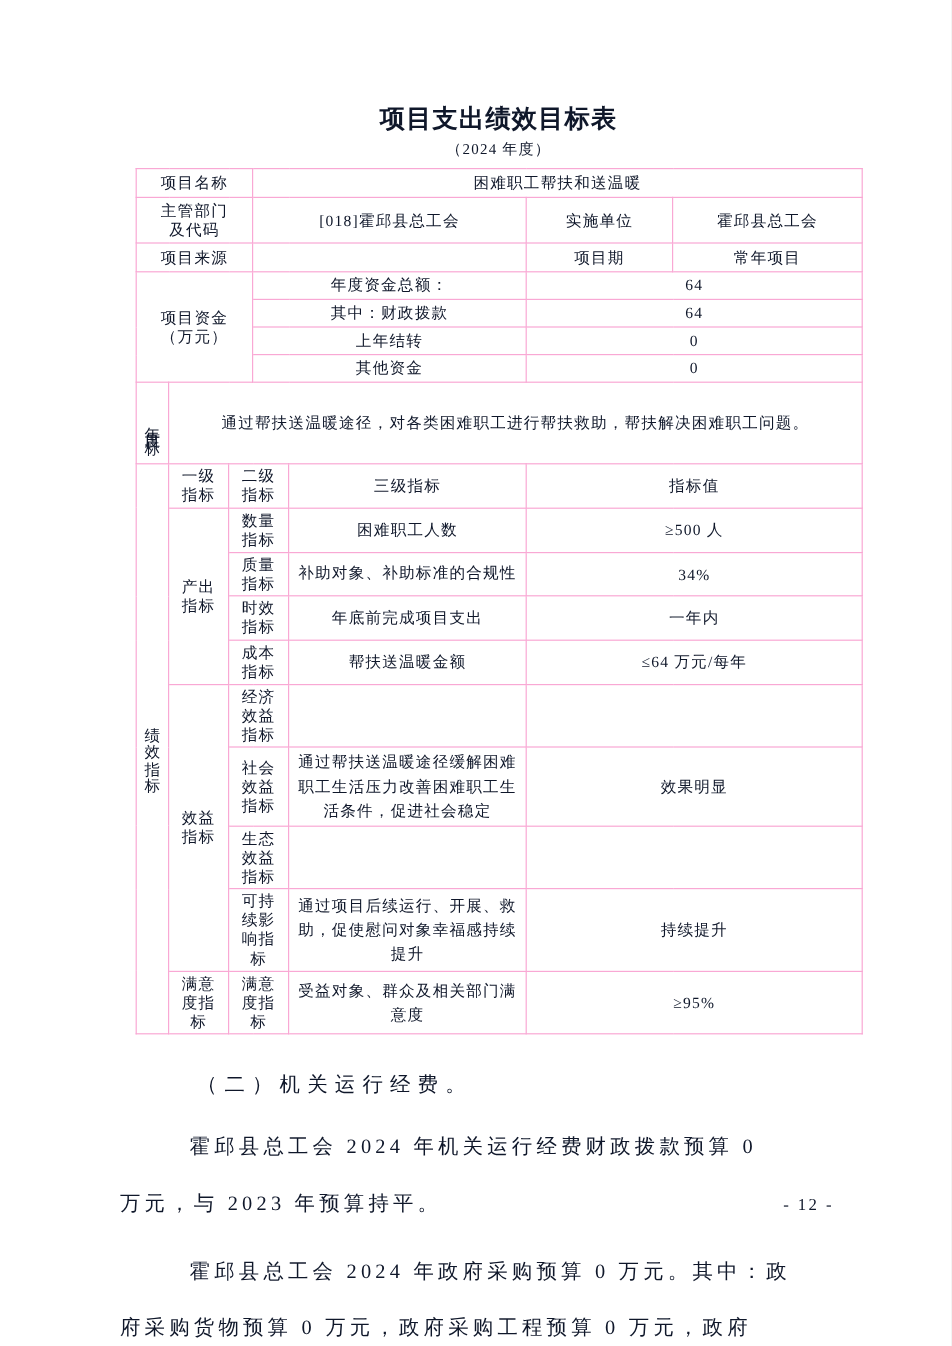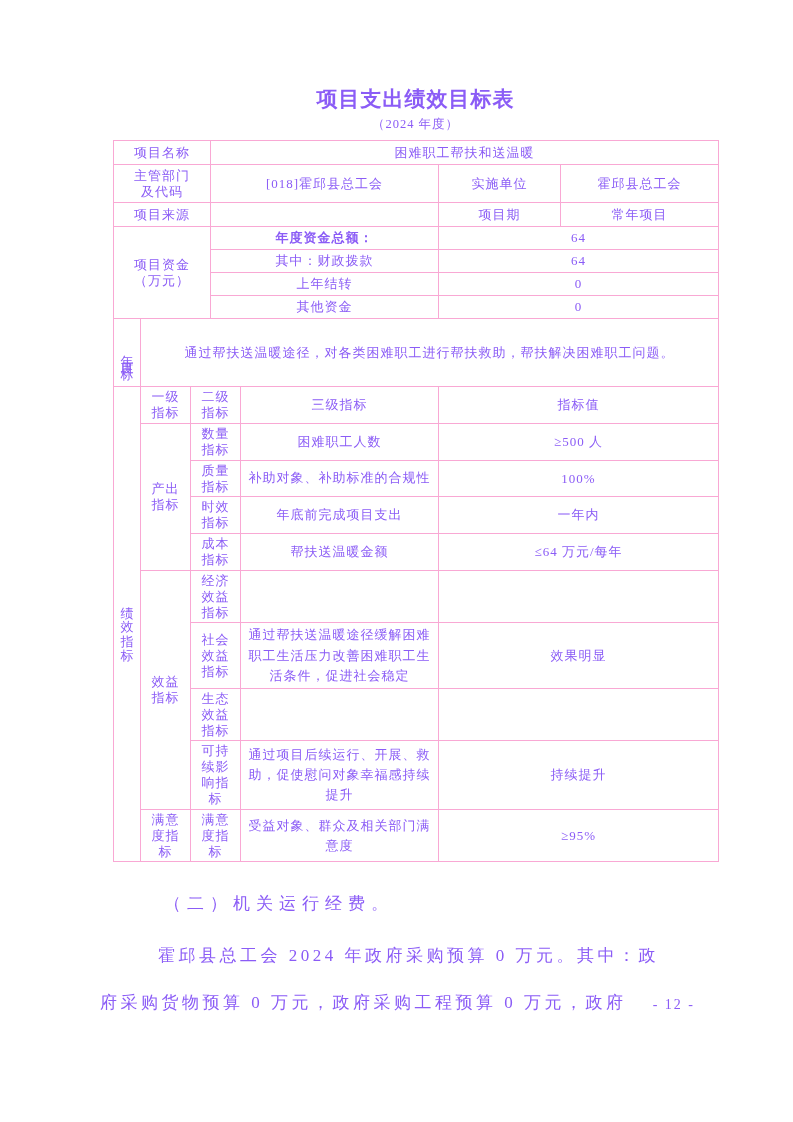--- a/index.html
+++ b/index.html
@@ -3,21 +3,21 @@
 <meta charset="utf-8">
 <style>
   html,body { margin:0; padding:0; background:#e8e8e8; }
   .page {
     position: relative;
     width: 793px;
     height: 1122px;
     margin: 0 auto;
     background: #ffffff;
     font-family: "Liberation Serif", "DejaVu Serif", serif;
-    color: #8b5cf6;
+    color: #0f172a;
     overflow: hidden;
     box-sizing: border-box;
     padding-top: 86px;
   }
   .doc-title {
     width: 605px;
     margin: 0 0 0 113px;
     text-align: center;
     font-size: 21px;
     font-weight: bold;
@@ -41,21 +41,21 @@
     border: 1px solid #f9a8d4;
     font-size: 13px;
     letter-spacing: 1px;
     text-align: center;
     vertical-align: middle;
     padding: 2px 4px;
     box-sizing: border-box;
     word-break: break-all;
   }
   .pre { white-space: pre-line; line-height: 1.22; }
-  td.lbl-left  { text-align: left; padding-left: 8px; font-weight: bold; }
+  td.lbl-left  { text-align: left; padding-left: 8px; }
   td.lbl-left2 { text-align: left; padding-left: 27px; }
   td.l3cell    { text-align: left; padding-left: 7px; padding-right: 5px; line-height: 1.55; }
   td.goalcell  { text-align: left; padding-left: 9px; padding-right: 9px; font-family: Liberation Serif, serif; }
   .vtext {
     writing-mode: vertical-lr;
     text-orientation: upright;
     margin: 0 auto;
     line-height: 1.0;
     letter-spacing: 4px;
   }
@@ -178,21 +178,21 @@
 指标</td>
       <td colspan="2" class="pre">数量
 指标</td>
       <td class="l3cell">困难职工人数</td>
       <td colspan="2">≥500 人</td>
     </tr>
     <tr class="h32">
       <td colspan="2" class="pre">质量
 指标</td>
       <td class="l3cell">补助对象、补助标准的合规性</td>
-      <td colspan="2">100%</td>
+      <td colspan="2">34%</td>
     </tr>
     <tr class="h32">
       <td colspan="2" class="pre">时效
 指标</td>
       <td class="l3cell">年底前完成项目支出</td>
       <td colspan="2">一年内</td>
     </tr>
     <tr class="h32">
       <td colspan="2" class="pre">成本
 指标</td>
@@ -240,19 +240,21 @@
 度指
 标</td>
       <td class="l3cell">受益对象、群众及相关部门满意度</td>
       <td colspan="2">≥95%</td>
     </tr>
   </tbody>
     </table>
 
   <div class="text-block">
     <div class="sec-heading">（二）机关运行经费。</div>
+    <div class="sec-para">霍邱县总工会 2024 年机关运行经费财政拨款预算 0
+万元，与 2023 年预算持平。</div>
     <div class="sec-para">霍邱县总工会 2024 年政府采购预算 0 万元。其中：政
 府采购货物预算 0 万元，政府采购工程预算 0 万元，政府</div>
   </div>
 
   <div class="page-number">- 12 -</div>
 
 </div>
 
 </body></html>

